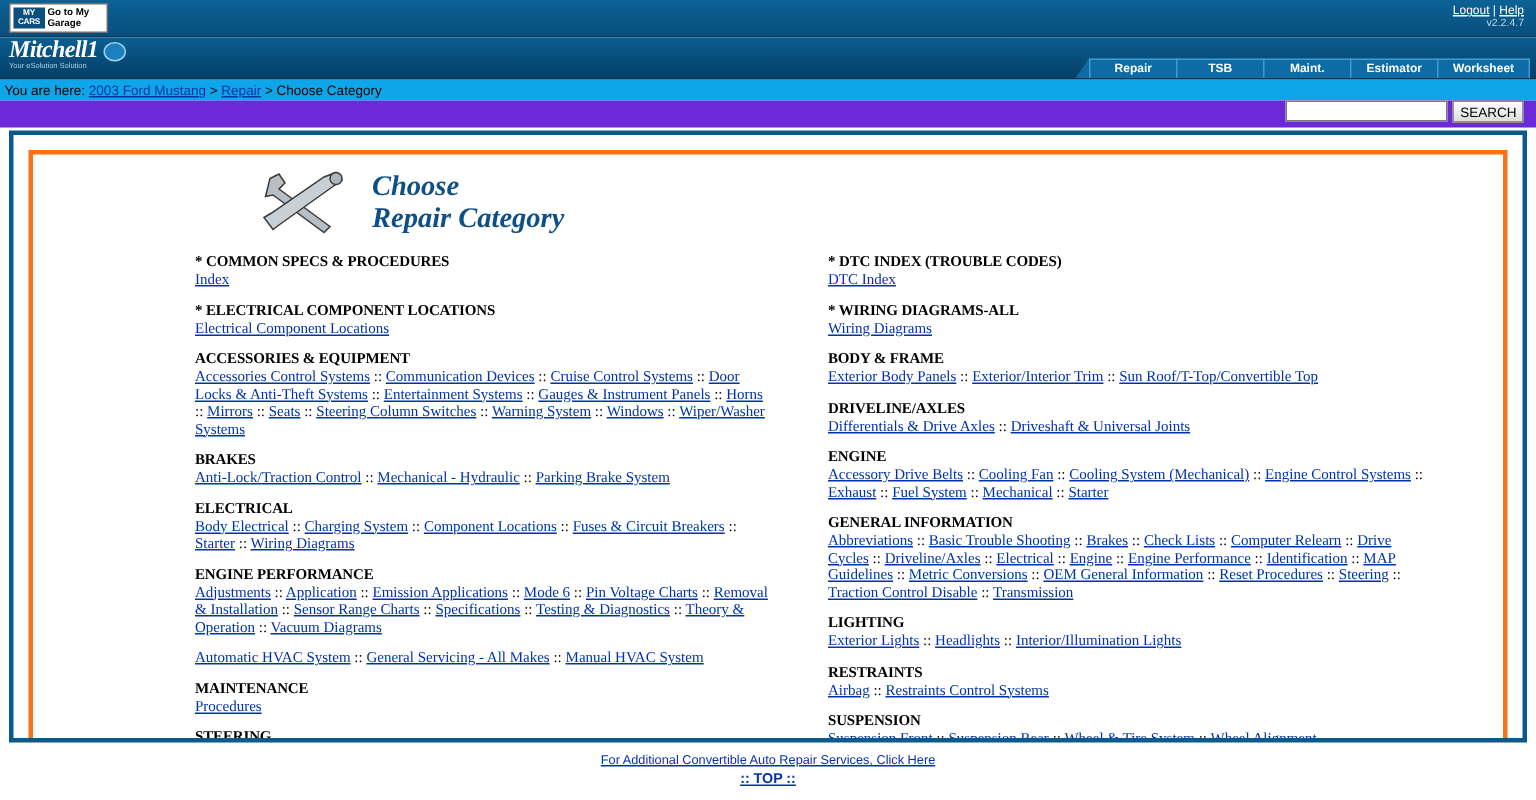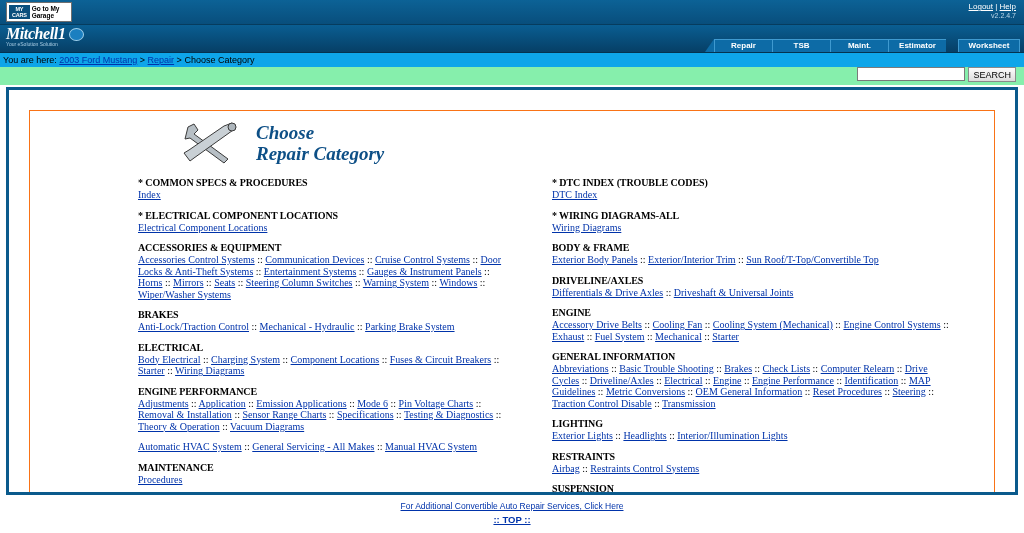--- a/index.html
+++ b/index.html
@@ -108,21 +108,21 @@
     background: #0d6ba6;
     border-left: 1px solid #3f9ad0;
     border-top: 1px solid #3f9ad0;
     color: #ffffff;
     font-size: 8px;
     font-weight: bold;
     text-align: center;
     line-height: 12px;
     cursor: pointer;
   }
-  .nav-tab:last-child { border-right: 1px solid #3f9ad0; margin-left: 12px; }
+  .nav-tab:last-child { border-right: 1px solid #3f9ad0; }
   .nav-tab.wide { width: 62px; }
   .nav-slant {
     width: 0; height: 0;
     border-bottom: 13px solid #0d6ba6;
     border-left: 9px solid transparent;
   }
 
   
   .crumbbar {
     height: 14px;
@@ -130,21 +130,21 @@
     font-size: 9px;
     padding: 2px 0 0 3px;
     color: #000;
   }
   .crumbbar a { color: #0033aa; }
 
   
   .searchrow {
     height: 18px;
     position: relative;
-    background: #86efac;
+    background: #6d28d9;
     padding-left: 26px;
   }
   .search-wrap {
     position: absolute;
     right: 8px; top: 0;
     display: flex;
   }
   .search-input {
     width: 108px; height: 14px;
     border: 1px solid #7a7a7a;
@@ -164,22 +164,22 @@
   
   .panel {
     margin: 2px 6px 0 6px;
     height: 408px;
     border: 3px solid #0a5a8c;
     background: #ffffff;
     position: relative;
     overflow: hidden;
   }
   .panel-inner {
-    border: 1px solid #f97316;
-    margin: 20px;
+    border: 3px solid #f97316;
+    margin: 10px;
     height: 398px;
     position: relative;
   }
   .title-area {
     padding: 8px 0 4px 150px;
     display: flex;
     align-items: center;
     height: 60px;
   }
   .wrench-icon { width: 70px; height: 44px; position: relative; }

